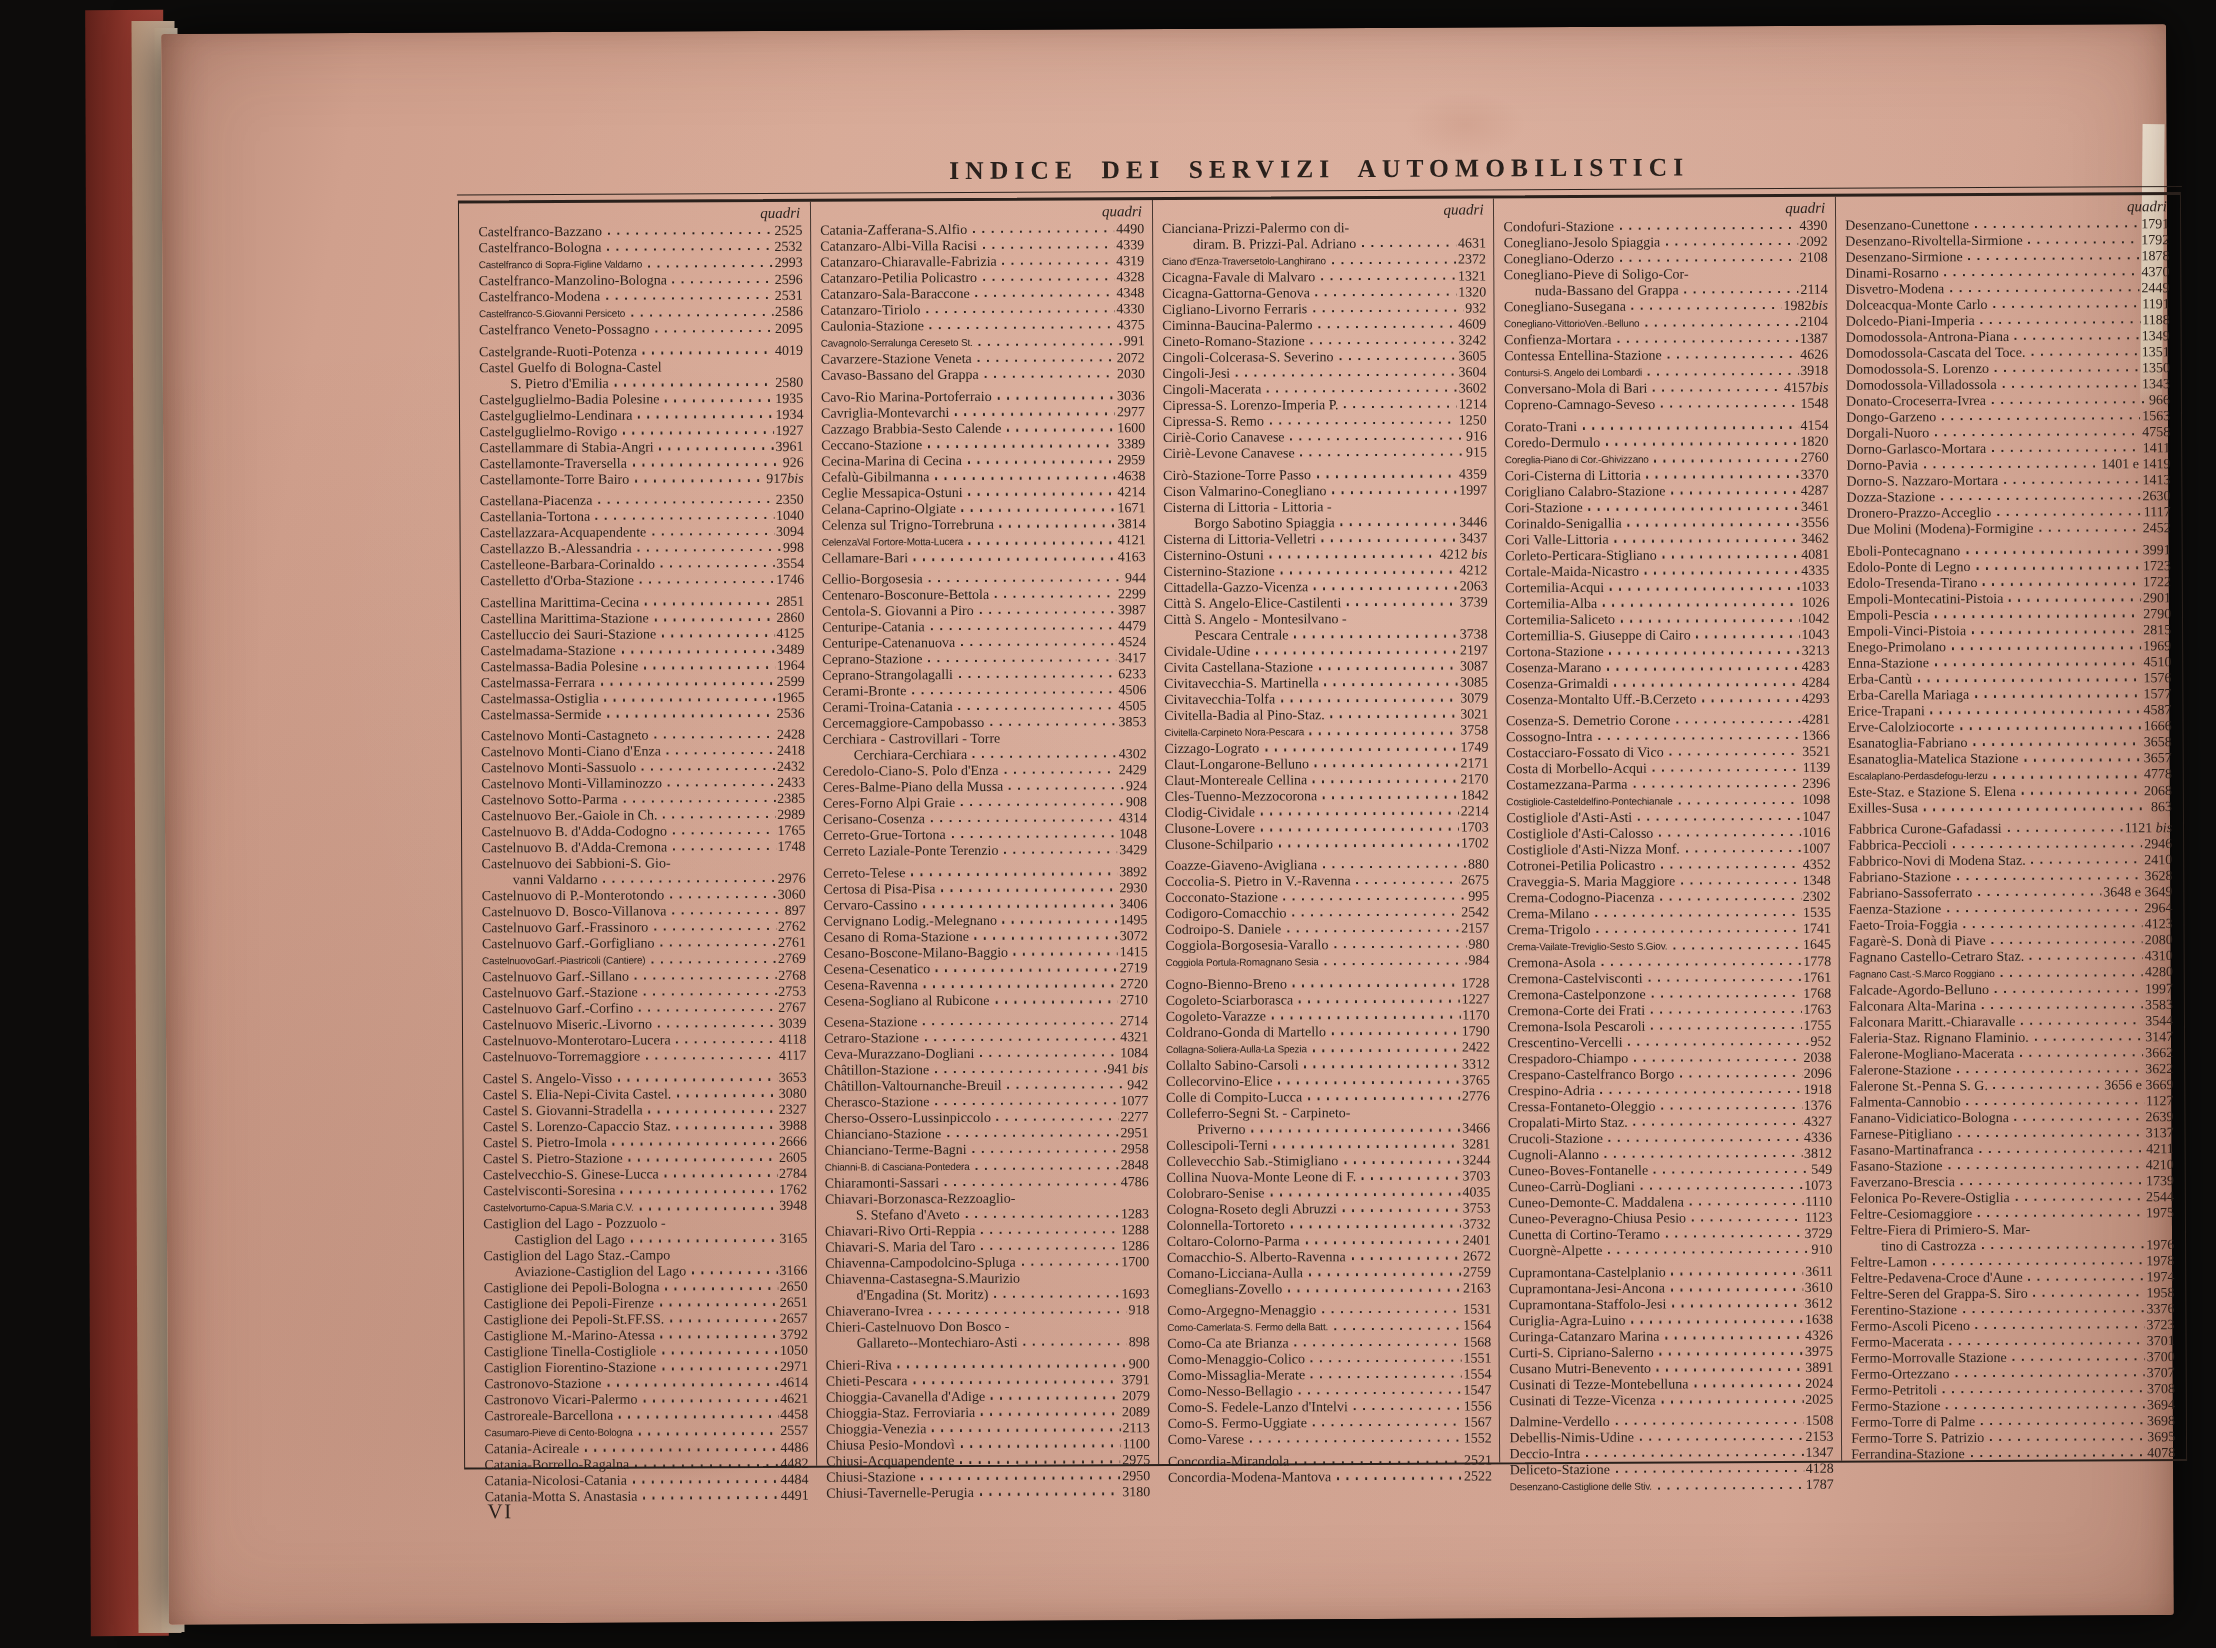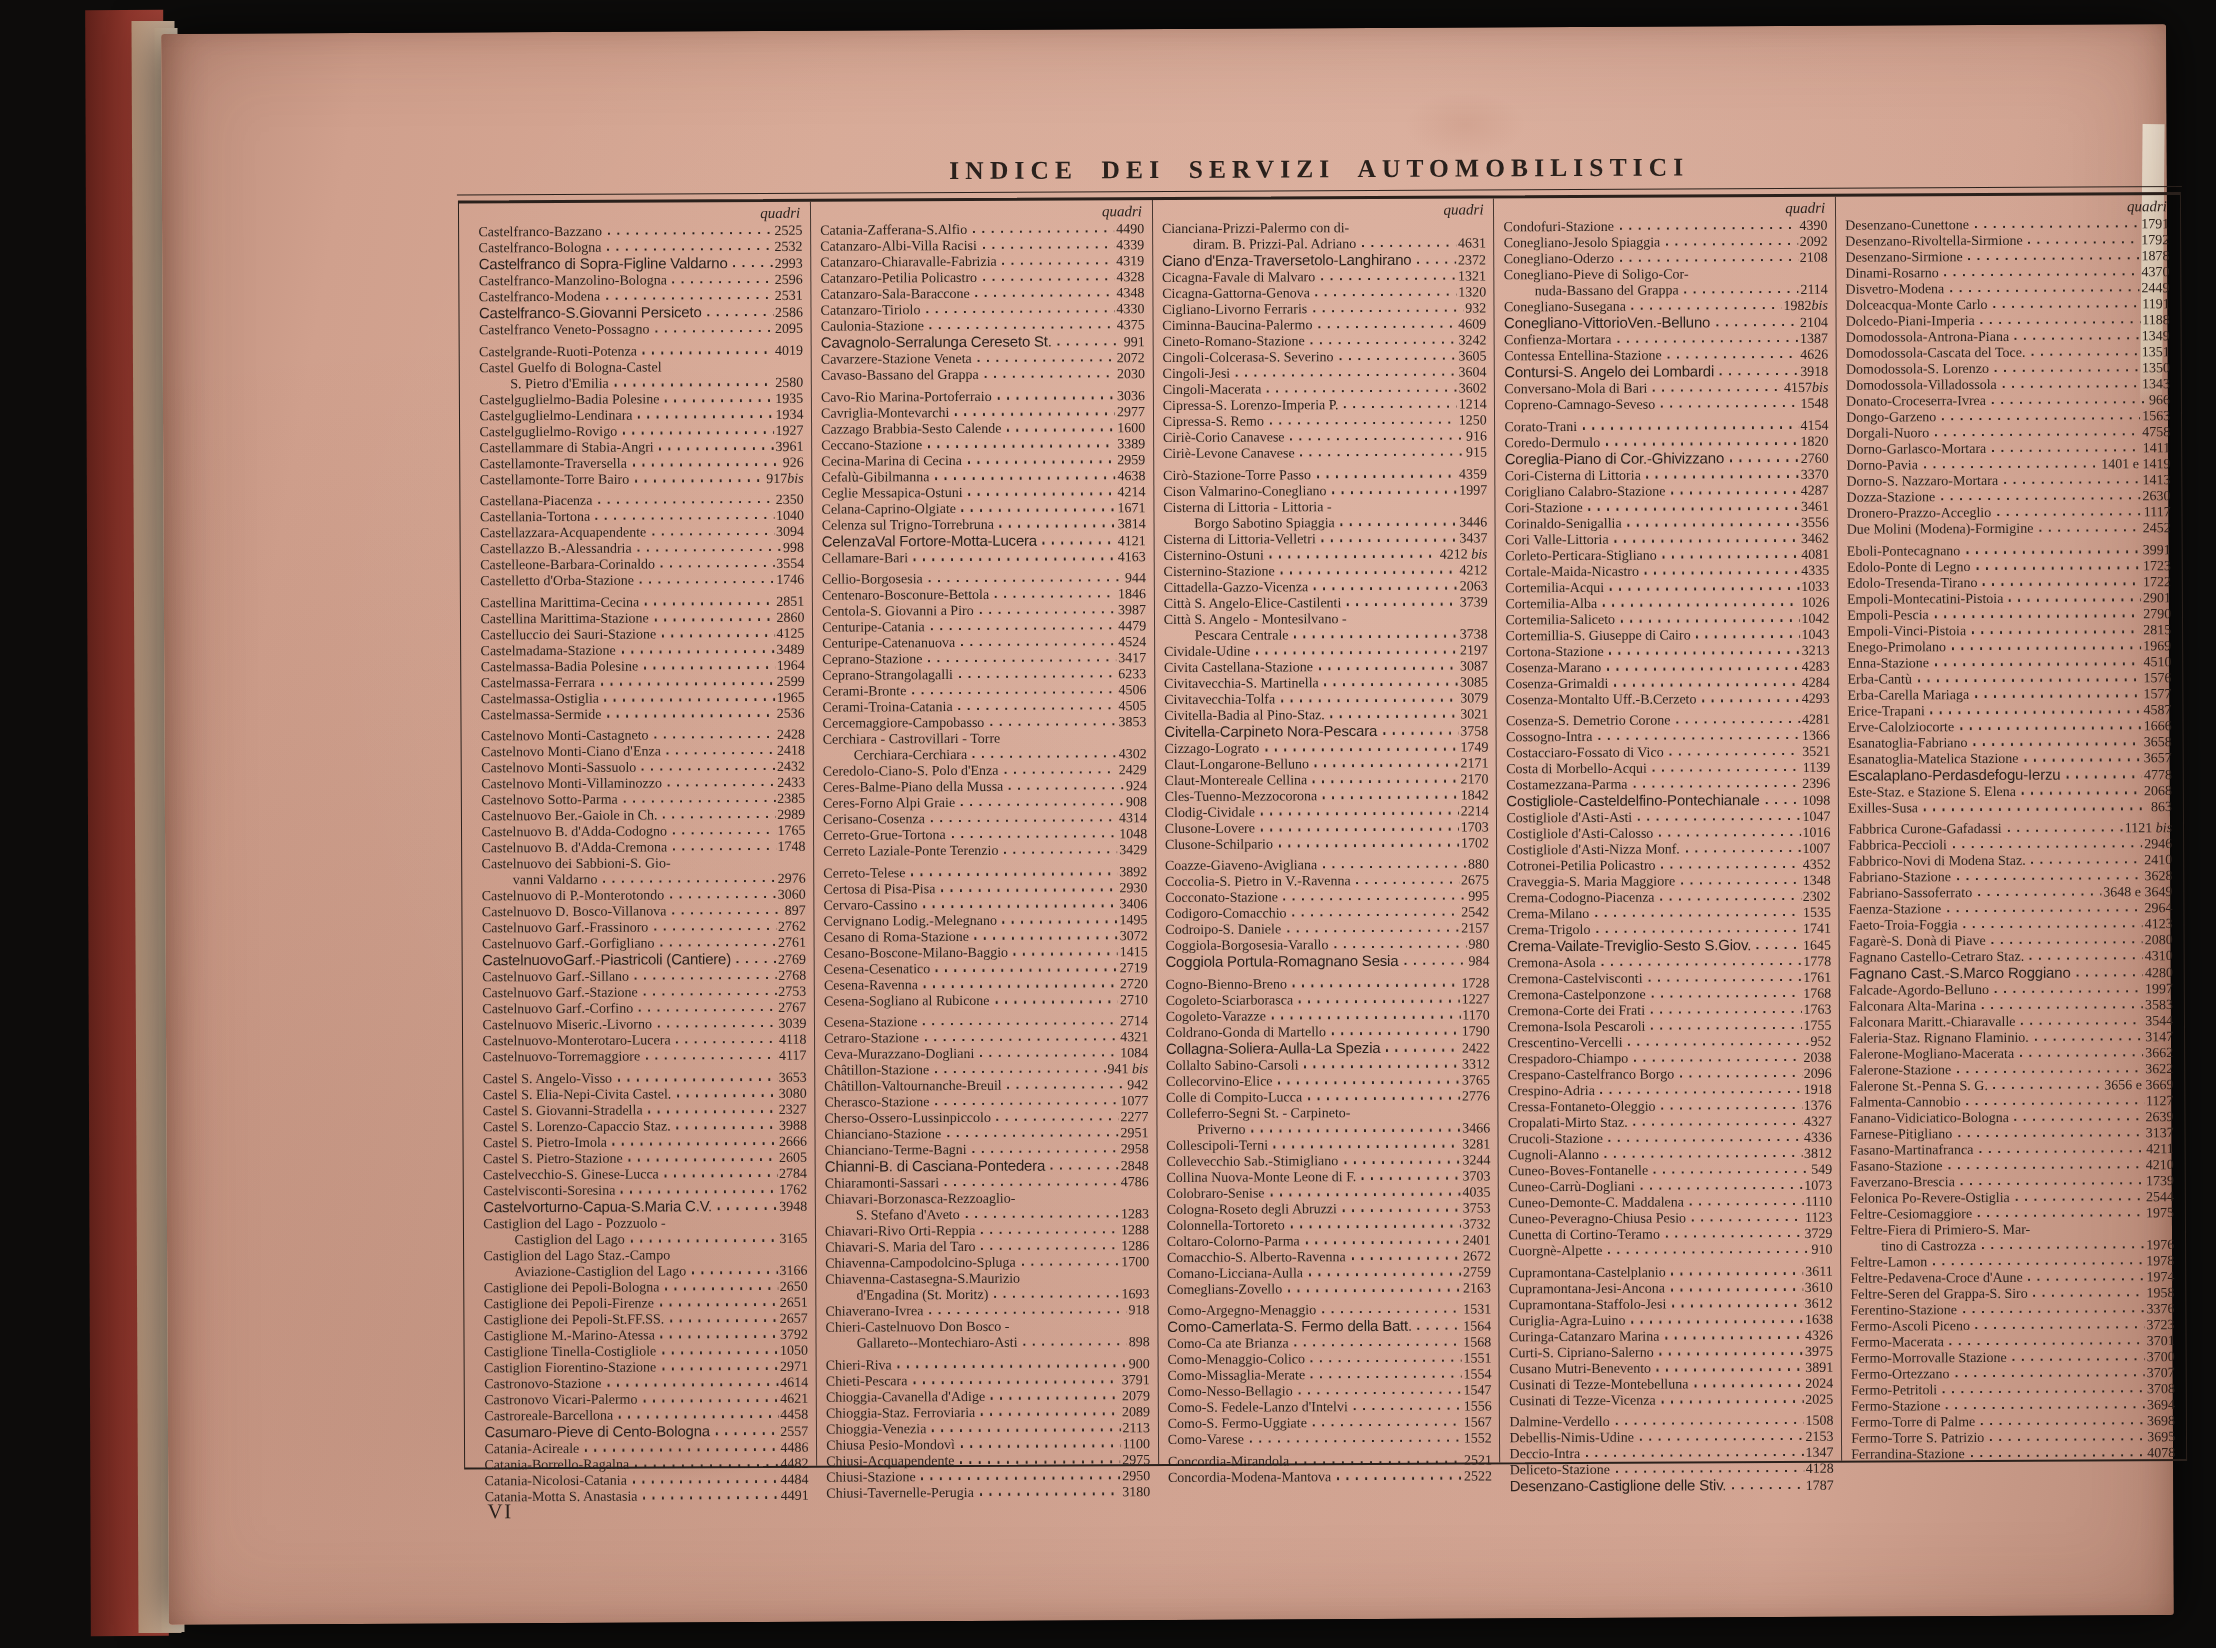--- a/index.html
+++ b/index.html
@@ -47,21 +47,21 @@
   .entry{font-size:14px;}
   .entry.gap{margin-top:5.5px;}
   .line{display:flex;align-items:baseline;line-height:16px;}
   .line .nm{white-space:nowrap;}
   .line.wrap{padding-left:31px;}
   .dots{flex:1 1 5.5px;align-self:flex-end;height:5.5px;margin:0 1.7px 3.3px 3.9px;
     background-image:radial-gradient(circle at 2.8px 2.8px,var(--ink) 1.2px,transparent 1.4px);
     background-size:9.4px 5.5px;background-repeat:repeat-x;min-width:5.5px;}
   .num{white-space:nowrap;text-align:right;}
   .num i{font-style:italic;font-family:Liberation Serif, serif;}
-  .entry.condensed .nm{font-family:"Liberation Sans",sans-serif;font-size:15px;letter-spacing:-0.2px;}
+  .entry.condensed .nm{font-family:"Liberation Sans",sans-serif;font-size:10px;letter-spacing:-0.2px;}
   .page-number{position:absolute;left:319px;top:1467px;font-size:21px;font-weight:400;letter-spacing:1.7px;}
 </style>
 </head>
 <body>
 
 <div class="cover-edge"></div>
 <div class="stack-1"></div>
 <div class="stack-2"></div>
 
 <div class="page">
@@ -764,21 +764,21 @@
             <div class="line">
               <div class="nm">Cellio-Borgosesia</div>
               <div class="dots"></div>
               <div class="num">944</div>
             </div>
           </div>
           <div class="entry">
             <div class="line">
               <div class="nm">Centenaro-Bosconure-Bettola</div>
               <div class="dots"></div>
-              <div class="num">1846</div>
+              <div class="num">2299</div>
             </div>
           </div>
           <div class="entry">
             <div class="line">
               <div class="nm">Centola-S. Giovanni a Piro</div>
               <div class="dots"></div>
               <div class="num">3987</div>
             </div>
           </div>
           <div class="entry">

